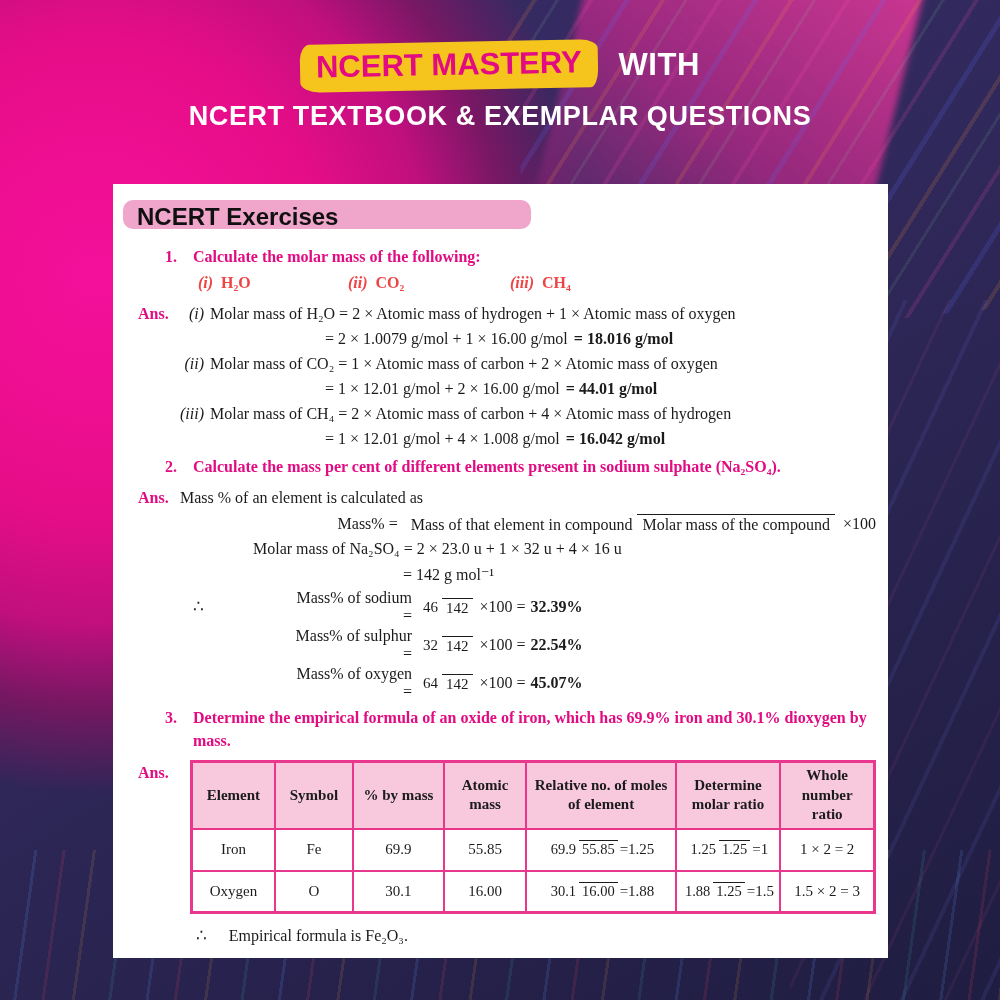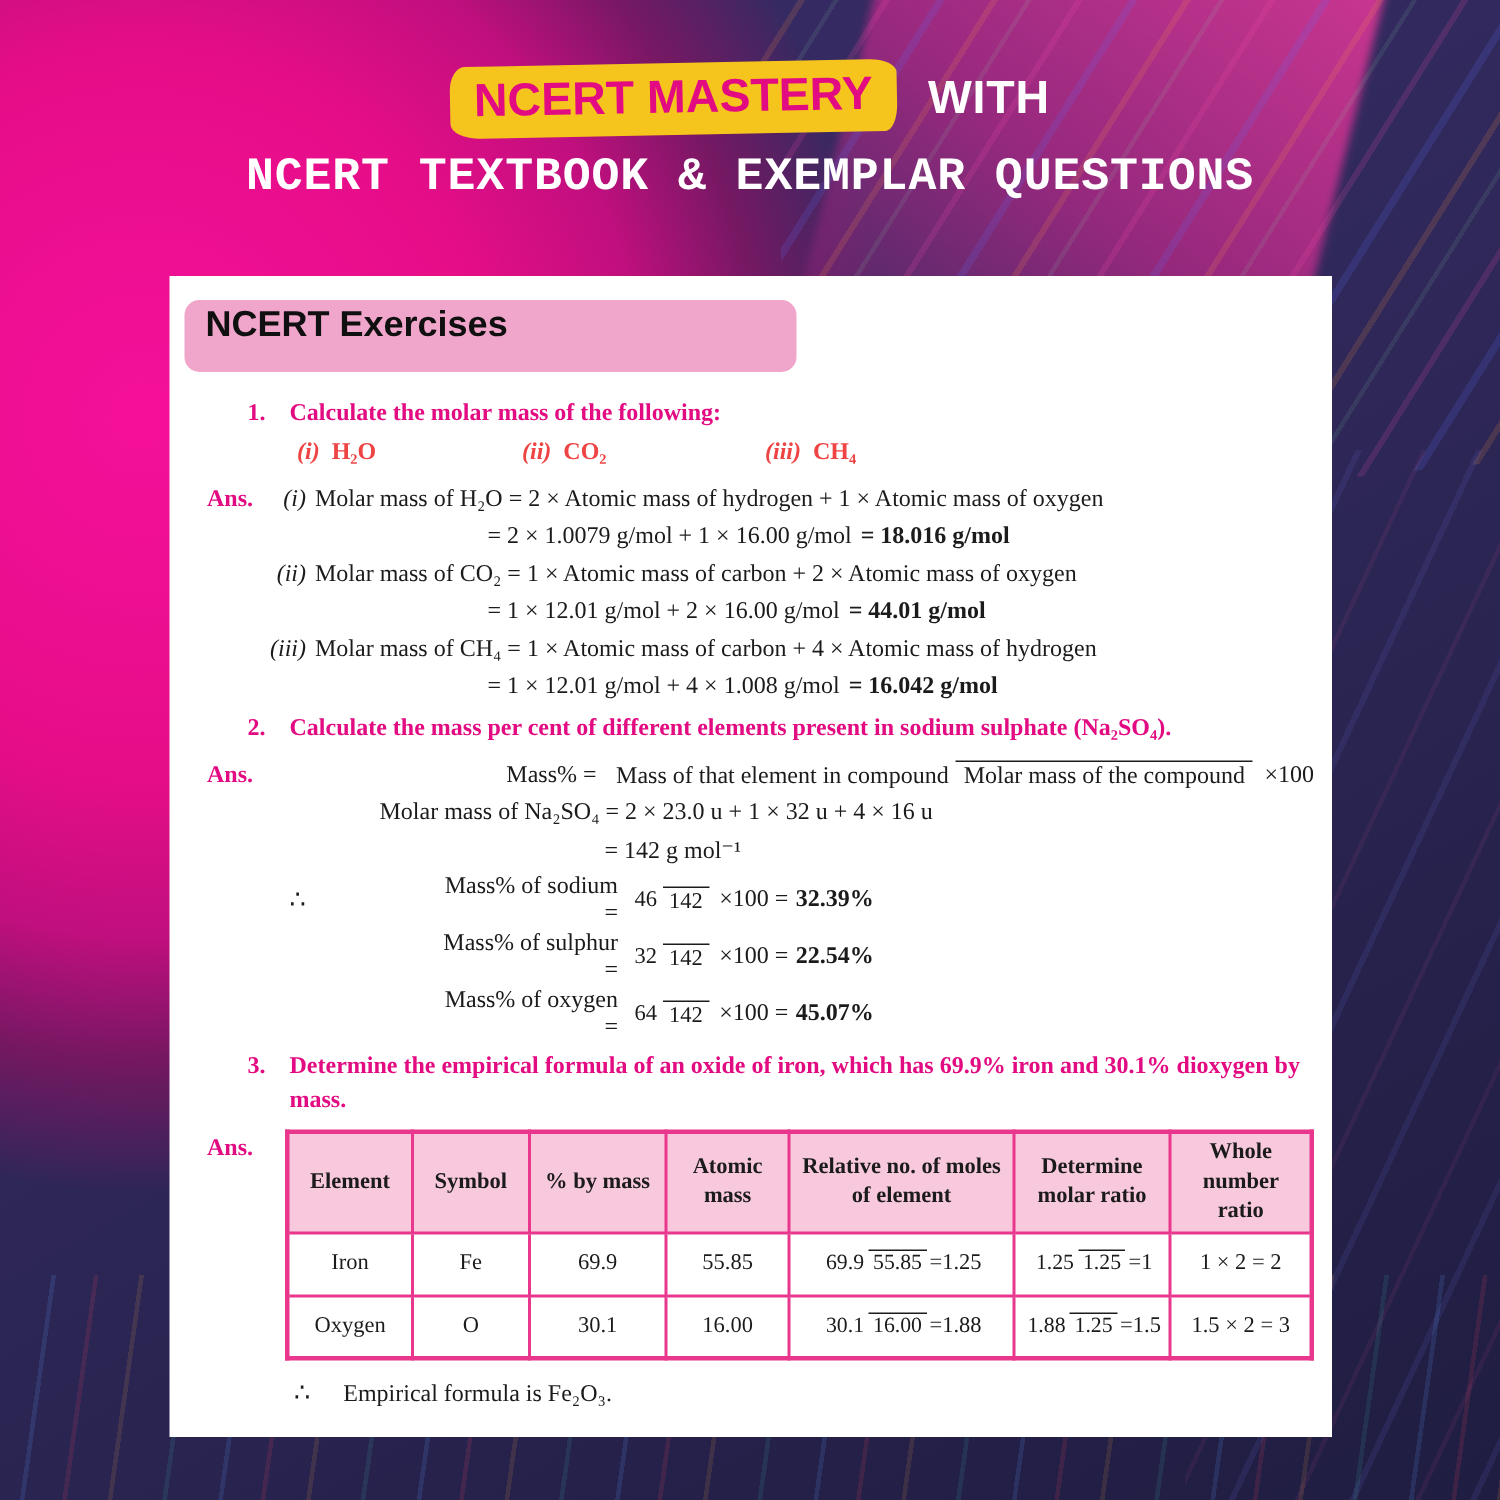--- a/index.html
+++ b/index.html
@@ -20,27 +20,27 @@
     background:repeating-linear-gradient(98deg, transparent 0 34px, rgba(90,160,255,.18) 34px 37px, transparent 37px 62px, rgba(255,70,90,.16) 62px 65px, transparent 65px 92px, rgba(255,170,60,.15) 92px 95px, transparent 95px 128px, rgba(60,230,200,.12) 128px 131px); }
   .bg-streaks-r { position:absolute; right:-30px; top:300px; width:240px; height:700px; opacity:.5;
     background:repeating-linear-gradient(115deg, transparent 0 30px, rgba(120,130,255,.20) 30px 34px, transparent 34px 70px, rgba(255,90,170,.14) 70px 73px); }
 
   
   .masthead { position:absolute; left:0; top:42px; width:100%; text-align:center; z-index:2; }
   .mast-line1 { font-family:"Liberation Sans",sans-serif; font-weight:bold; font-size:31px; }
   .hl { display:inline-block; background:#f6c51d; color:#e20b82; padding:5px 16px 7px;
         border-radius:10px 18px 8px 20px / 16px 9px 18px 10px; transform:rotate(-1.1deg); }
   .with { color:#ffffff; margin-left:12px; letter-spacing:.5px; }
-  .mast-sub { margin-top:11px; color:#ffffff; font-family:Liberation Mono, monospace; font-weight:bold;
-              font-size:31px; letter-spacing:.6px;text-align:center; }
+  .mast-sub { margin-top:11px; color:#ffffff; font-family:Liberation Sans, sans-serif; font-weight:bold;
+              font-size:27px; letter-spacing:.6px;text-align:center; }
 
   
   .card { position:absolute; left:113px; top:184px; width:775px; height:774px; background:#ffffff;
           z-index:3; padding:16px 12px 0 10px; color:#1b1b1b; font-size:16px; }
-  .section-bar { width:408px; height:48px; line-height:34px; background:#f0a5ca; border-radius:10px;
+  .section-bar { width:408px; height:29px; line-height:34px; background:#f0a5ca; border-radius:10px;
                  padding-left:14px; margin-bottom:16px;
                  font-family:"Liberation Sans",sans-serif; font-weight:600; font-size:24px; color:#101010; }
   .q-row { display:flex; line-height:24px; white-space:nowrap; }
   .q-row.wrap { white-space:normal; line-height:23px; }
   .q-num { width:22px; margin-left:32px; text-align:right; font-weight:bold; color:#e20b82; flex:0 0 auto; }
   .q-text { margin-left:16px; font-weight:bold; color:#e20b82; }
   .q-row.wrap .q-text { max-width:700px; }
 
   .parts-row { display:flex; margin-left:75px; margin-top:2px; line-height:24px; }
   .part { font-weight:bold; color:#ef4444; }
@@ -132,35 +132,36 @@
     <div class="aline l1">
       <i class="alab">(ii)</i>
       <span>Molar mass of CO₂ = 1 × Atomic mass of carbon + 2 × Atomic mass of oxygen</span>
     </div>
     <div class="aline l2">
       <span>= 1 × 12.01 g/mol + 2 × 16.00 g/mol</span>
       <b>= 44.01 g/mol</b>
     </div>
     <div class="aline l1">
       <i class="alab">(iii)</i>
-      <span>Molar mass of CH₄ = 1 × Atomic mass of carbon + 4 × Atomic mass of hydrogen</span>
+      <span>Molar mass of CH₄ = 2 × Atomic mass of carbon + 4 × Atomic mass of hydrogen</span>
     </div>
     <div class="aline l2">
       <span>= 1 × 12.01 g/mol + 4 × 1.008 g/mol</span>
       <b>= 16.042 g/mol</b>
     </div>
   </div>
 
   <div class="q-row" style="margin-top:4px;">
     <span class="q-num">2.</span>
     <span class="q-text">Calculate the mass per cent of different elements present in sodium sulphate (Na₂SO₄).</span>
   </div>
 
   <div class="ans-block">
     <span class="ans-label">Ans.</span>
+    <div class="intro">Mass % of an element is calculated as</div>
 
     <div class="formula-row">
       <span>Mass% =</span>
       <span class="frac f-big">
         <span class="fnum">Mass of that element in compound</span>
         <span class="fden">Molar mass of the compound</span>
       </span>
       <span>×100</span>
     </div>
 

